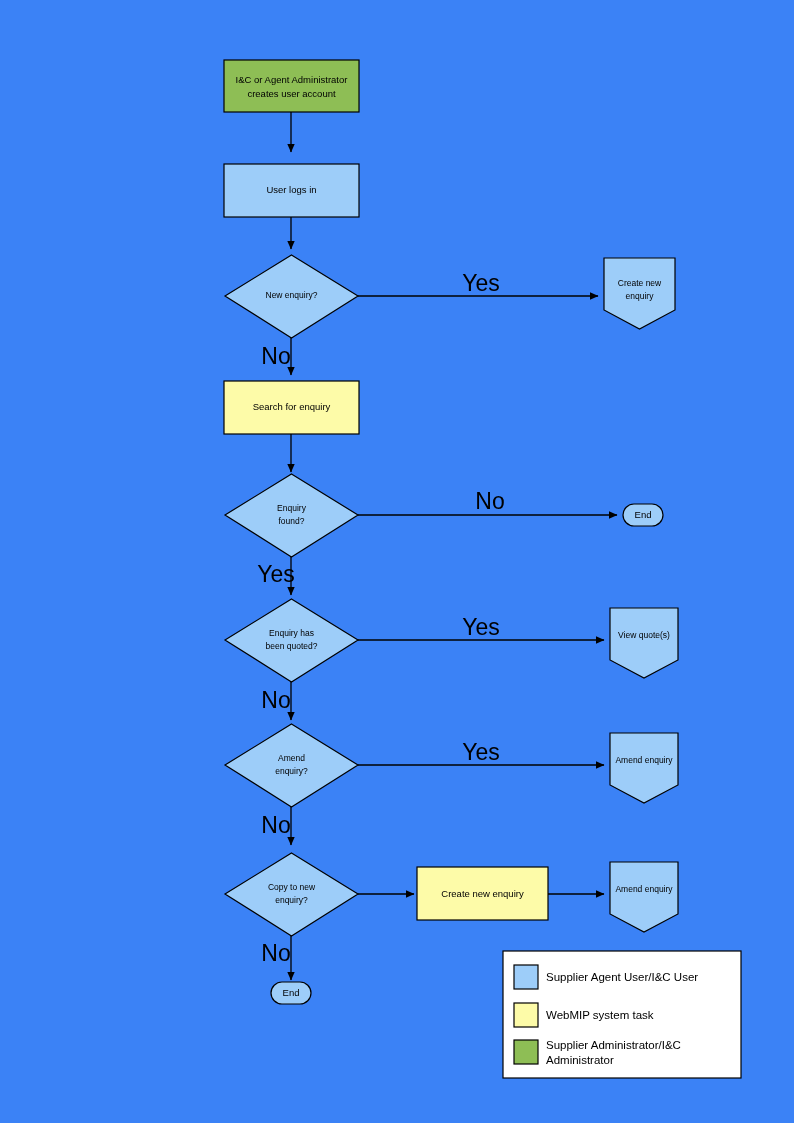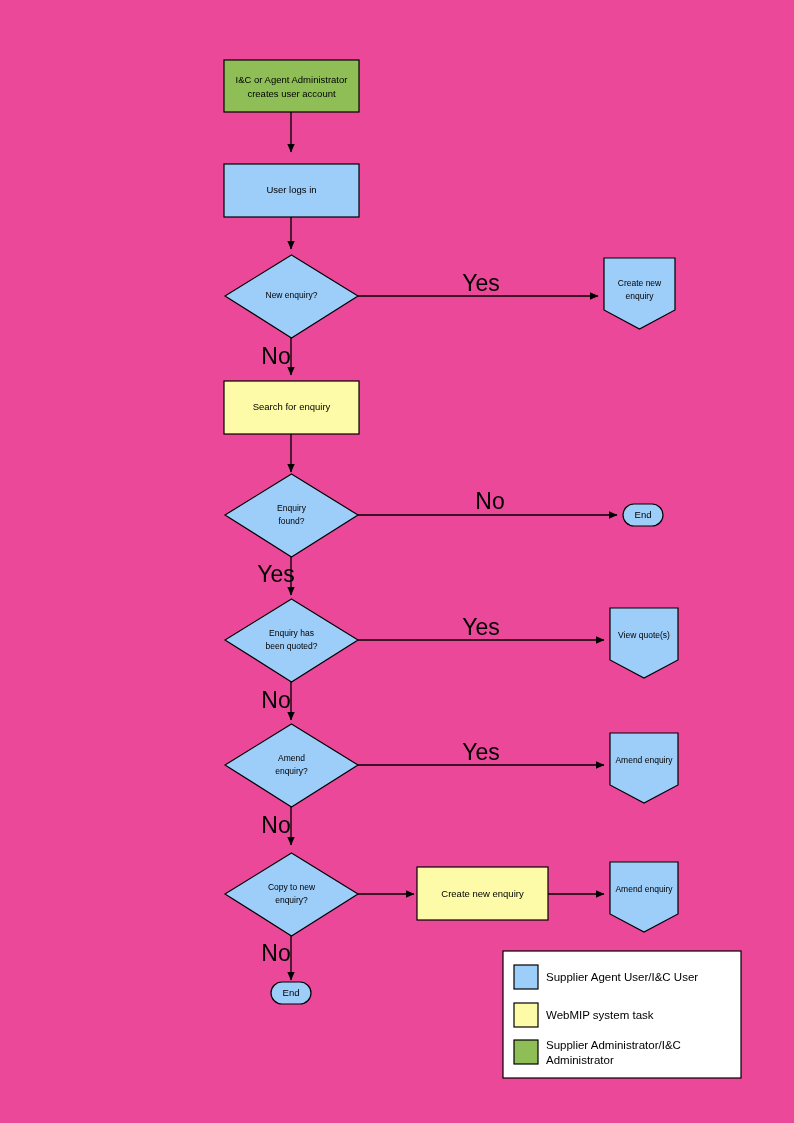--- a/index.html
+++ b/index.html
@@ -7,21 +7,21 @@
     padding: 0;
     background: #ffffff;
   }
   body {
     font-family: "Liberation Sans", sans-serif;
   }
   #canvas {
     position: relative;
     width: 794px;
     height: 1123px;
-    background: #ec4899;
+    background: #3b82f6;
     overflow: hidden;
   }
   svg#flow {
     position: absolute;
     left: 0;
     top: 0;
     width: 794px;
     height: 1123px;
   }
   .node-label {

